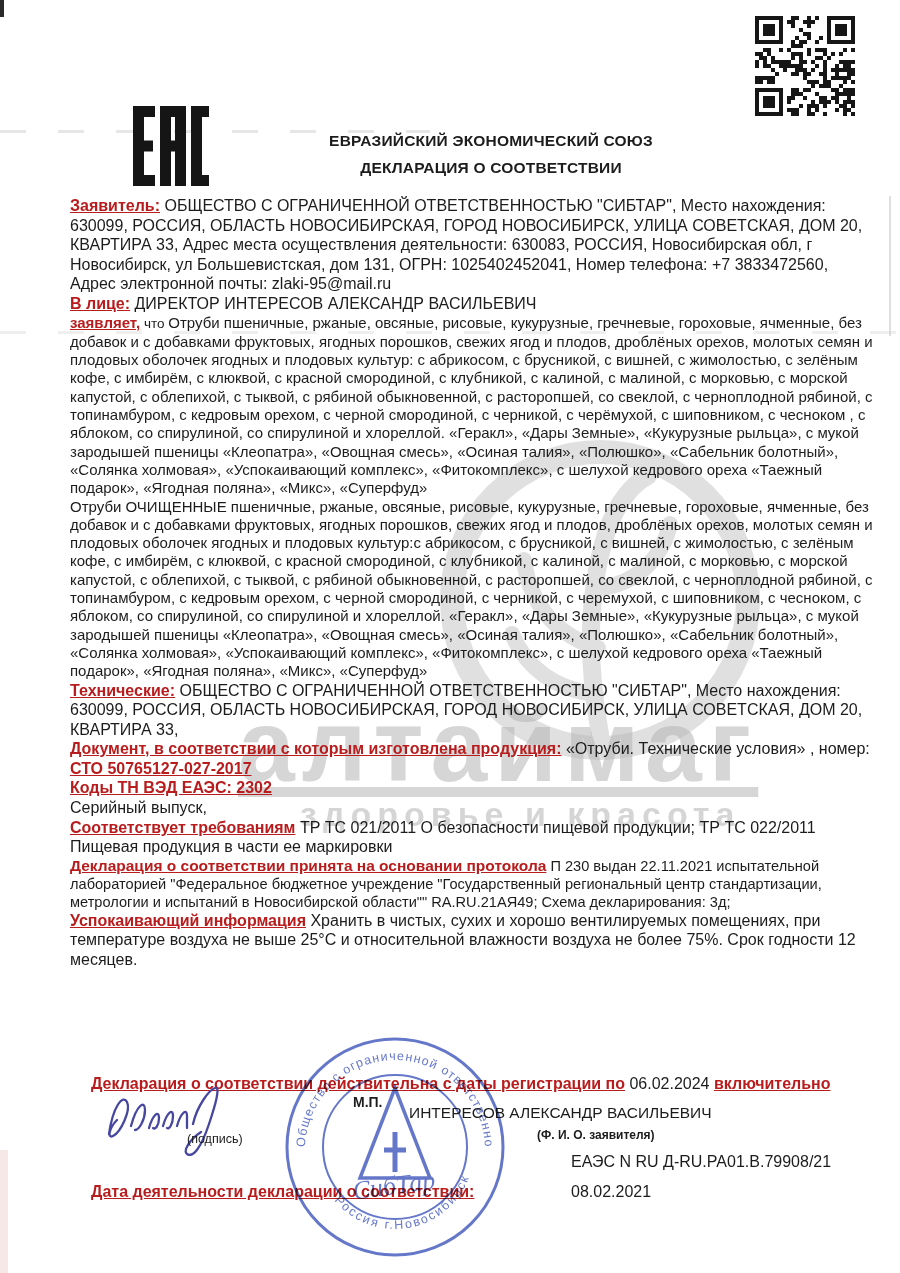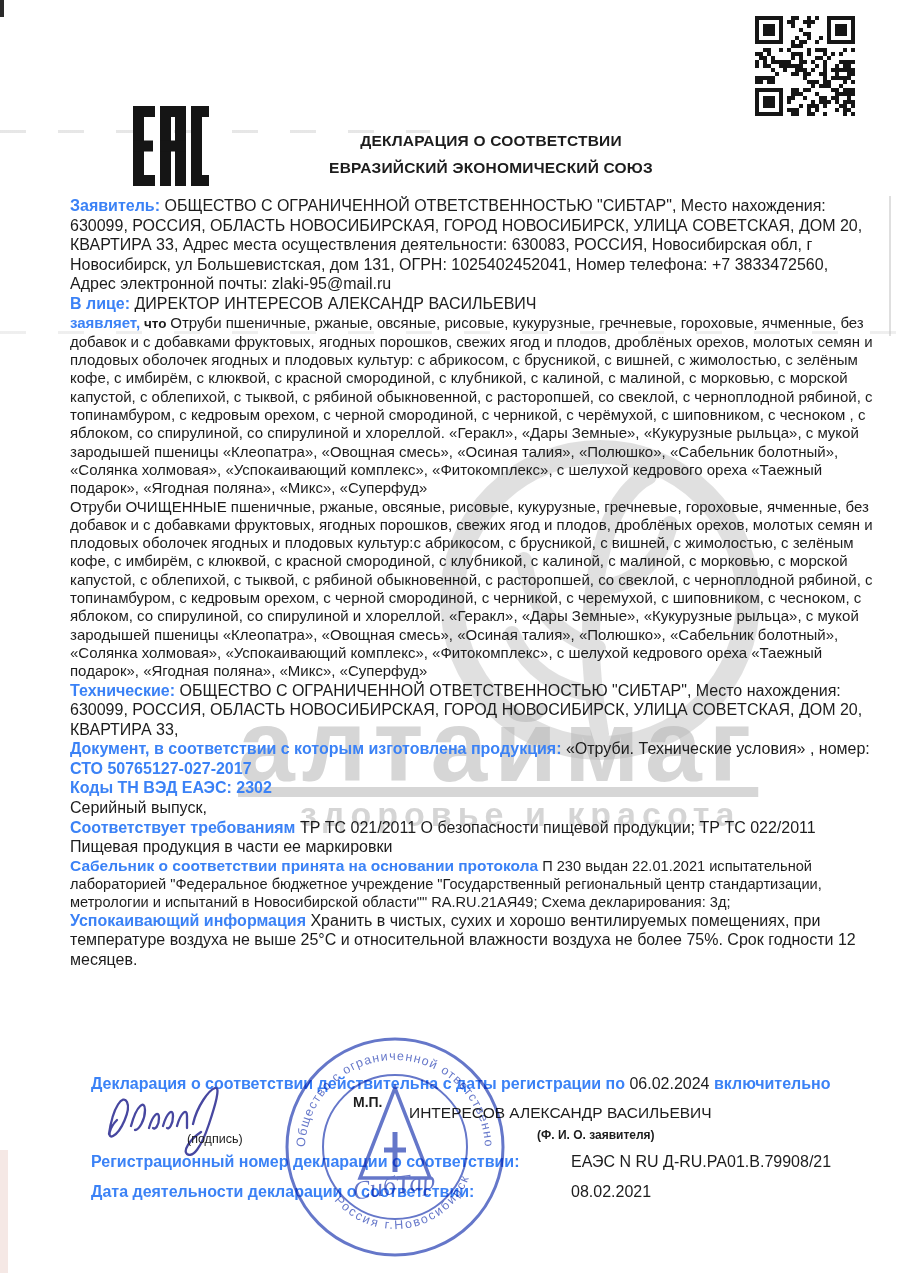--- a/index.html
+++ b/index.html
@@ -10,25 +10,25 @@
   .titles{position:absolute;left:90px;right:8px;top:132px;text-align:center;z-index:2;}
   .titles div{font-weight:bold;font-size:15.5px;letter-spacing:.2px;}
   .titles div + div{margin-top:9px;}
   .qr{position:absolute;left:755px;top:16px;z-index:2;}
   
   .content{position:absolute;left:70px;top:196px;width:806px;z-index:2;}
   .content p{margin:0;}
   .b16{font-size:16px;line-height:19.6px;}
   .b15{font-size:15px;line-height:18.3px;}
   .b14{font-size:14.6px;line-height:18px;}
-  .that{font-weight:bold;font-size:13.5px;}
+  .that{font-weight:normal;font-size:13.5px;}
   .mt16{margin-top:16px;}
   .mt6{margin-top:6px;}
   .mt4{margin-top:4px;}
-  b{color:#3b82f6;}
+  b{color:#b91c1c;text-decoration:underline;}
   
   .bottom{position:absolute;left:68px;top:1058px;width:806px;height:215px;z-index:2;margin-left:23px;}
   .validity{font-size:16px;line-height:20px;}
   .signature-svg{position:absolute;left:8px;top:20px;}
   .sign-caption{position:absolute;left:96px;top:74px;font-size:12.5px;}
   .mp{position:absolute;left:262px;top:36px;font-size:14px;font-weight:bold;}
   .holder-name{position:absolute;left:318px;top:46px;font-size:15.5px;}
   .name-caption{position:absolute;left:446px;top:70px;font-size:12px;font-weight:bold;}
   .reg-row{position:absolute;left:0;width:806px;font-size:16px;}
   .reg-row .val{position:absolute;left:480px;top:0;font-weight:normal;}
@@ -286,35 +286,35 @@
         <rect x="8" y="8" width="12" height="12" fill="#161616"></rect>
         <rect x="72" y="0" width="28" height="28" fill="#161616"></rect>
         <rect x="76" y="4" width="20" height="20" fill="#fff"></rect>
         <rect x="80" y="8" width="12" height="12" fill="#161616"></rect>
         <rect x="0" y="72" width="28" height="28" fill="#161616"></rect>
         <rect x="4" y="76" width="20" height="20" fill="#fff"></rect>
         <rect x="8" y="80" width="12" height="12" fill="#161616"></rect>
       </svg></div>
 
   <div class="titles">
+    <div>ЕВРАЗИЙСКИЙ ЭКОНОМИЧЕСКИЙ СОЮЗ</div>
     <div>ДЕКЛАРАЦИЯ О СООТВЕТСТВИИ</div>
-    <div>ЕВРАЗИЙСКИЙ ЭКОНОМИЧЕСКИЙ СОЮЗ</div>
   </div>
 
   <div class="content">
     <p class="b16"><b>Заявитель:</b><span> ОБЩЕСТВО С ОГРАНИЧЕННОЙ ОТВЕТСТВЕННОСТЬЮ "СИБТАР", Место нахождения: 630099, РОССИЯ, ОБЛАСТЬ НОВОСИБИРСКАЯ, ГОРОД НОВОСИБИРСК, УЛИЦА СОВЕТСКАЯ, ДОМ 20, КВАРТИРА 33, Адрес места осуществления деятельности: 630083, РОССИЯ, Новосибирская обл, г Новосибирск, ул Большевистская, дом 131, ОГРН: 1025402452041, Номер телефона: +7 3833472560, Адрес электронной почты: zlaki-95@mail.ru</span></p>
     <p class="b16"><b>В лице:</b><span> ДИРЕКТОР ИНТЕРЕСОВ АЛЕКСАНДР ВАСИЛЬЕВИЧ</span></p>
     <p class="b15"><b>заявляет,</b><span class="that"> что </span><span>  Отруби пшеничные, ржаные, овсяные, рисовые, кукурузные, гречневые, гороховые, ячменные, без добавок и с добавками фруктовых, ягодных порошков, свежих ягод и плодов, дроблёных орехов, молотых семян и плодовых оболочек ягодных и плодовых культур: с абрикосом, с брусникой, с вишней, с жимолостью,  с зелёным кофе, с имбирём, с клюквой, с красной смородиной, с клубникой, с калиной, с малиной, с морковью, с морской капустой, с облепихой, с тыквой, с рябиной обыкновенной, с расторопшей, со свеклой, с черноплодной рябиной, с топинамбуром, с кедровым орехом, с черной смородиной, с черникой, с черёмухой, с шиповником, с чесноком , с яблоком, со спирулиной, со спирулиной и хлореллой. «Геракл», «Дары Земные», «Кукурузные рыльца», с мукой зародышей пшеницы «Клеопатра», «Овощная смесь», «Осиная талия», «Полюшко», «Сабельник болотный», «Солянка холмовая», «Успокаивающий комплекс», «Фитокомплекс», с шелухой кедрового ореха «Таежный подарок», «Ягодная поляна», «Микс», «Суперфуд»</span></p>
     <p class="b15">Отруби ОЧИЩЕННЫЕ пшеничные, ржаные, овсяные, рисовые, кукурузные, гречневые, гороховые, ячменные, без добавок и с добавками фруктовых, ягодных порошков, свежих ягод и плодов, дроблёных орехов, молотых семян и плодовых оболочек ягодных и плодовых культур:с абрикосом, с брусникой, с вишней, с жимолостью,  с зелёным кофе, с имбирём, с клюквой, с красной смородиной, с клубникой, с калиной, с малиной, с морковью, с морской капустой, с облепихой, с тыквой, с рябиной обыкновенной, с расторопшей, со свеклой, с черноплодной рябиной, с топинамбуром, с кедровым орехом, с черной смородиной, с черникой, с черемухой, с шиповником, с чесноком, с яблоком, со спирулиной, со спирулиной и хлореллой. «Геракл», «Дары Земные», «Кукурузные рыльца», с мукой зародышей пшеницы «Клеопатра», «Овощная смесь», «Осиная талия», «Полюшко», «Сабельник болотный», «Солянка холмовая», «Успокаивающий комплекс», «Фитокомплекс», с шелухой кедрового ореха «Таежный подарок», «Ягодная поляна», «Микс», «Суперфуд»</p>
     <p class="b16"><b>Технические:</b><span> ОБЩЕСТВО С ОГРАНИЧЕННОЙ ОТВЕТСТВЕННОСТЬЮ "СИБТАР", Место нахождения: 630099, РОССИЯ, ОБЛАСТЬ НОВОСИБИРСКАЯ, ГОРОД НОВОСИБИРСК, УЛИЦА СОВЕТСКАЯ, ДОМ 20, КВАРТИРА 33,</span></p>
     <p class="b16"><b>Документ, в соответствии с которым изготовлена продукция:</b><span> «Отруби. Технические условия» , номер: </span><b>СТО 50765127-027-2017</b></p>
     <p class="b16"><b>Коды ТН ВЭД ЕАЭС: 2302</b></p>
     <p class="b16">Серийный выпуск,</p>
     <p class="b16 mt16"><b>Соответствует требованиям</b><span>  ТР ТС 021/2011 О безопасности пищевой продукции; ТР ТС 022/2011 Пищевая продукция в части ее маркировки</span></p>
-    <p class="b14 mt6"><b style="font-size:15.5px">Сабельник о соответствии принята на основании протокола</b><span> П 230 выдан 22.01.2021 испытательной лабораторией "Федеральное бюджетное учреждение "Государственный региональный центр стандартизации, метрологии и испытаний в Новосибирской области"" RA.RU.21АЯ49; Схема декларирования: 3д;</span></p>
+    <p class="b14 mt6"><b style="font-size:15.5px">Декларация о соответствии принята на основании протокола</b><span> П 230 выдан 22.11.2021 испытательной лабораторией "Федеральное бюджетное учреждение "Государственный региональный центр стандартизации, метрологии и испытаний в Новосибирской области"" RA.RU.21АЯ49; Схема декларирования: 3д;</span></p>
     <p class="b16 mt4"><b>Успокаивающий информация</b><span> Хранить в чистых, сухих и хорошо вентилируемых помещениях, при температуре воздуха не выше 25°С и относительной влажности воздуха не более 75%. Срок годности 12 месяцев.</span></p>
   </div>
 
   <div class="bottom">
     <p class="validity"><b>Декларация о соответствии действительна с даты регистрации по</b><span> 06.02.2024 </span><b>включительно</b></p>
 
     <svg class="signature-svg" width="215" height="78" viewBox="0 0 215 78">
       <g fill="none" stroke="#4747a0" stroke-width="2.3" stroke-linecap="round">
         <path d="M10,56 C14,28 24,16 28,24 C32,32 22,54 14,58 C8,61 10,50 18,42"></path>
         <path d="M32,48 C38,26 46,22 46,32 C46,42 40,52 36,52"></path>
@@ -323,21 +323,20 @@
         <path d="M78,48 C82,34 88,30 88,38 L88,50"></path>
         <path d="M94,46 C98,28 110,12 116,10 C122,8 116,28 110,46 C102,70 94,80 88,76 C84,73 90,62 102,54"></path>
       </g>
     </svg>
     <div class="sign-caption">(подпись)</div>
     <div class="mp">М.П.</div>
     <div class="holder-name">ИНТЕРЕСОВ АЛЕКСАНДР ВАСИЛЬЕВИЧ</div>
     <div class="name-caption">(Ф. И. О. заявителя)</div>
 
     <div class="reg-row reg-num">
-      <b>Регистрационный номер декларации о соответствии:</b>
       <span class="val">ЕАЭС N RU Д-RU.РА01.В.79908/21</span>
     </div>
     <div class="reg-row reg-date">
       <b>Дата деятельности декларации о соответствии:</b>
       <span class="val">08.02.2021</span>
     </div>
   </div>
 
   <svg class="stamp" width="230" height="230" viewBox="0 0 230 230">
     <defs>

